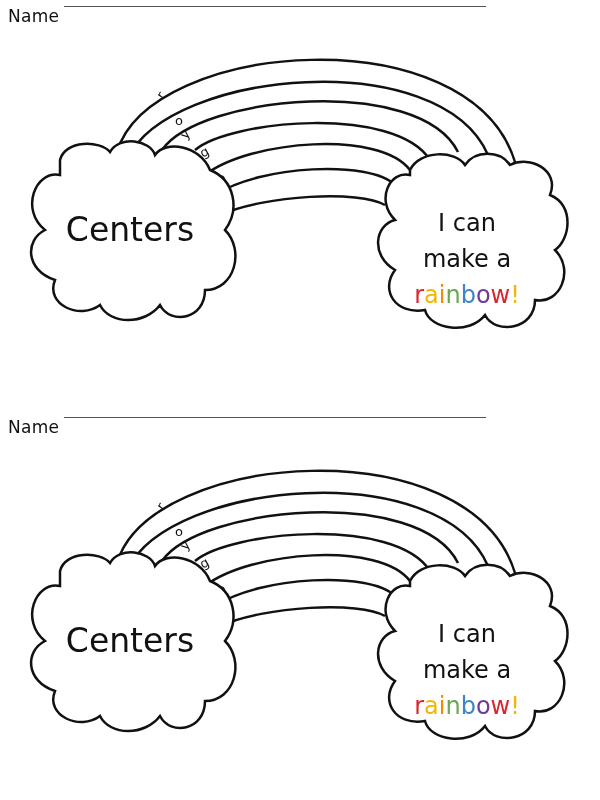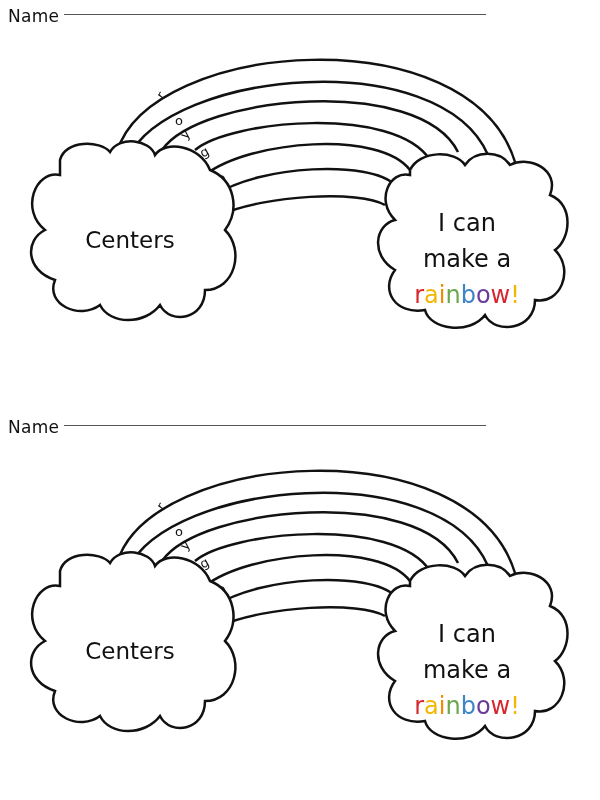--- a/index.html
+++ b/index.html
@@ -1,25 +1,25 @@
 <!DOCTYPE html>
 <html><head>
 <meta charset="utf-8">
 <style>
   html, body { margin:0; padding:0; background:#fff; }
   body { width:600px; height:800px; position:relative; overflow:hidden; font-family:"DejaVu Sans", sans-serif; }
   .sheet { position:absolute; left:0; width:600px; height:400px; }
   .sheet.top { top:0; }
   .sheet.bottom { top:411px; }
-  .name-row { position:absolute; left:8px; top:6px; display:flex; align-items:center; }
+  .name-row { position:absolute; left:8px; top:6px; display:flex; align-items:flex-start; }
   .name-label { font-size:17px; color:#111; letter-spacing:0.3px; }
   .name-line { width:422px; height:0; border-bottom:1.5px solid #555; margin-left:5px; margin-bottom:3px; }
   svg.art { position:absolute; left:0; top:0; }
   .cloud-text { position:absolute; text-align:center; color:#111; }
-  .centers { left:40px; top:227px; width:180px; font-size:23px; }
+  .centers { left:40px; top:210px; width:180px; font-size:33px; }
   .rainbow-msg { left:392px; top:188px; width:150px; font-size:24px; line-height:36px;margin-top:17px; }
   .rainbow-word span { font-weight:normal; }
 </style>
 </head>
 <body>
 
 <div class="sheet top">
   <div class="name-row">
     <span class="name-label">Name</span>
     <span class="name-line"></span>

